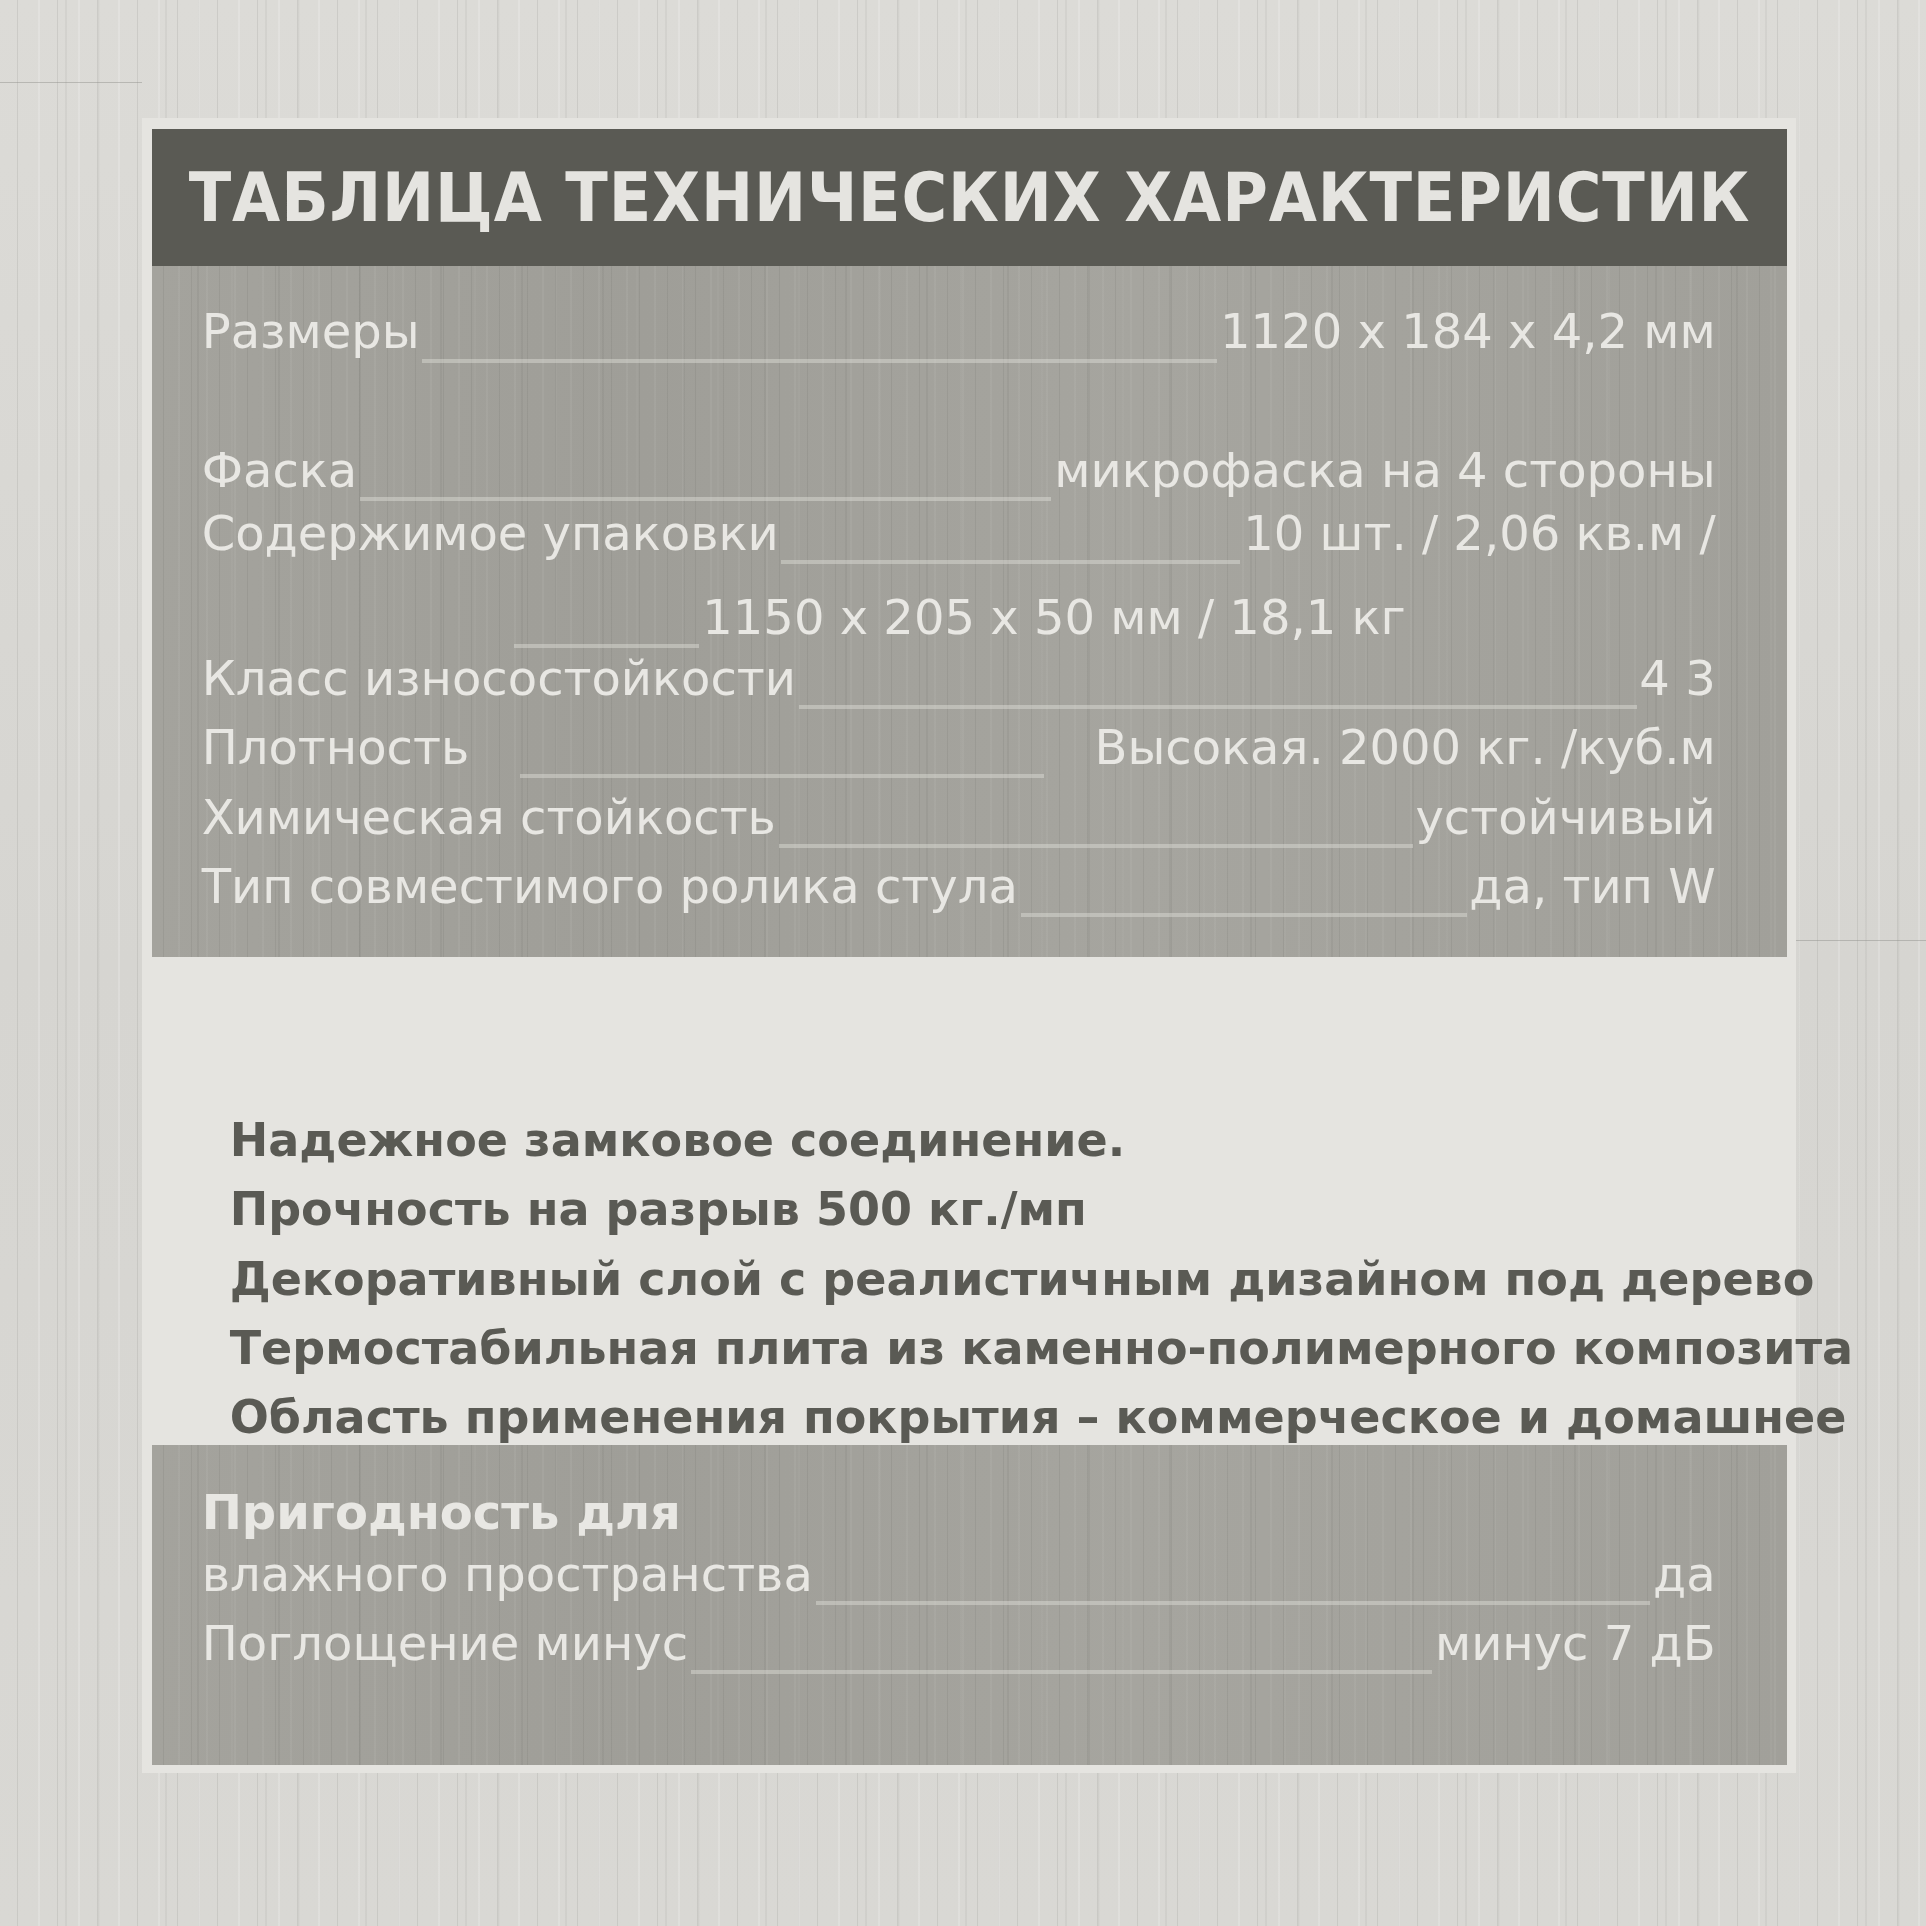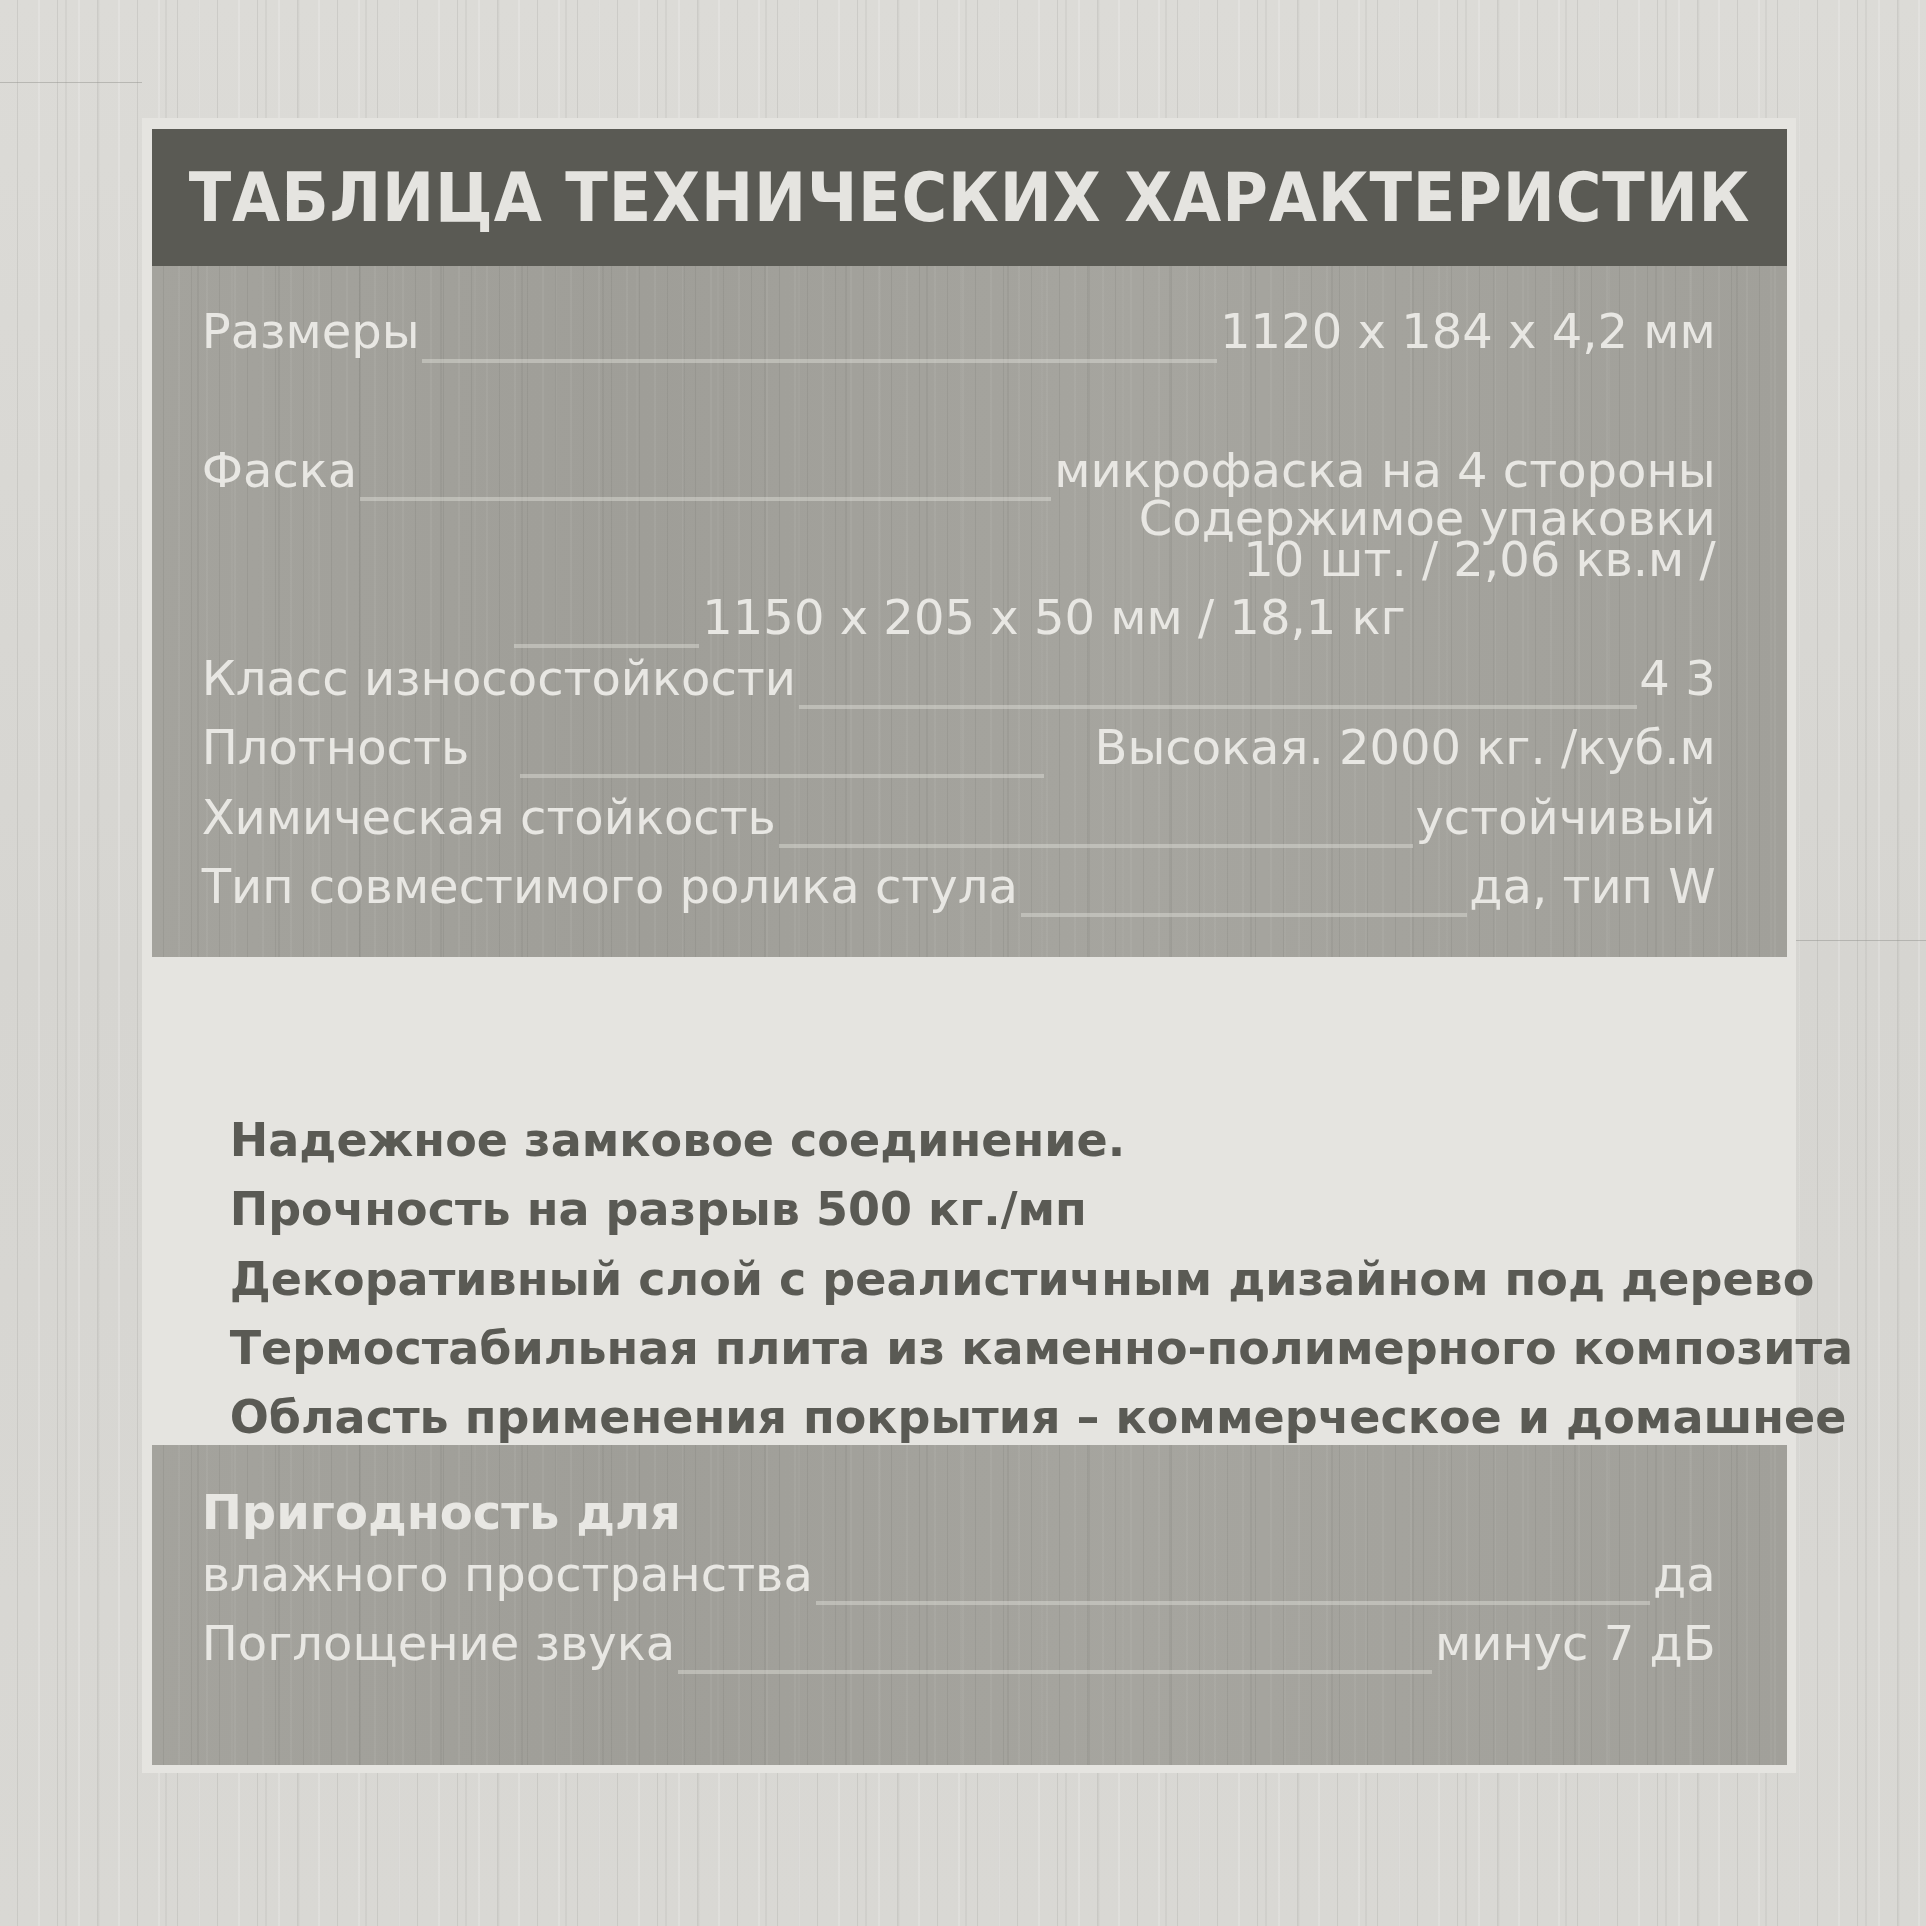--- a/index.html
+++ b/index.html
@@ -84,21 +84,21 @@
     <div class="row" style="top:20.3px;">
       <span class="label">Размеры</span>
       <span class="leader"></span>
       <span class="value">1120 x 184 x 4,2 мм</span>
     </div>
     <div class="row" style="top:159px;">
       <span class="label">Фаска</span>
       <span class="leader"></span>
       <span class="value">микрофаска на 4 стороны</span>
     </div>
-    <div class="row" style="top:228px;flex-direction:column;">
+    <div class="row" style="top:222px;">
       <span class="label">Содержимое упаковки</span>
       <span class="leader"></span>
       <span class="value">10 шт. / 2,06 кв.м /</span>
     </div>
     <div class="row cont" style="top:306px;justify-content:center;">
       <span class="leader"></span>
       <span class="value">1150 x 205 x 50 мм / 18,1 кг</span>
     </div>
     <div class="row" style="top:367px;">
       <span class="label">Класс износостойкости</span>
@@ -132,20 +132,20 @@
   </div>
 
   <div class="panel extra wood">
     <div class="extra-label" style="top:43px;text-align:right;">Пригодность для</div>
     <div class="row" style="top:84px;">
       <span class="label">влажного пространства</span>
       <span class="leader"></span>
       <span class="value">да</span>
     </div>
     <div class="row" style="top:153px;">
-      <span class="label">Поглощение звука</span>
+      <span class="label">Поглощение минус</span>
       <span class="leader"></span>
       <span class="value">минус 7 дБ</span>
     </div>
   </div>
 
 </div>
 
 
 </body></html>

